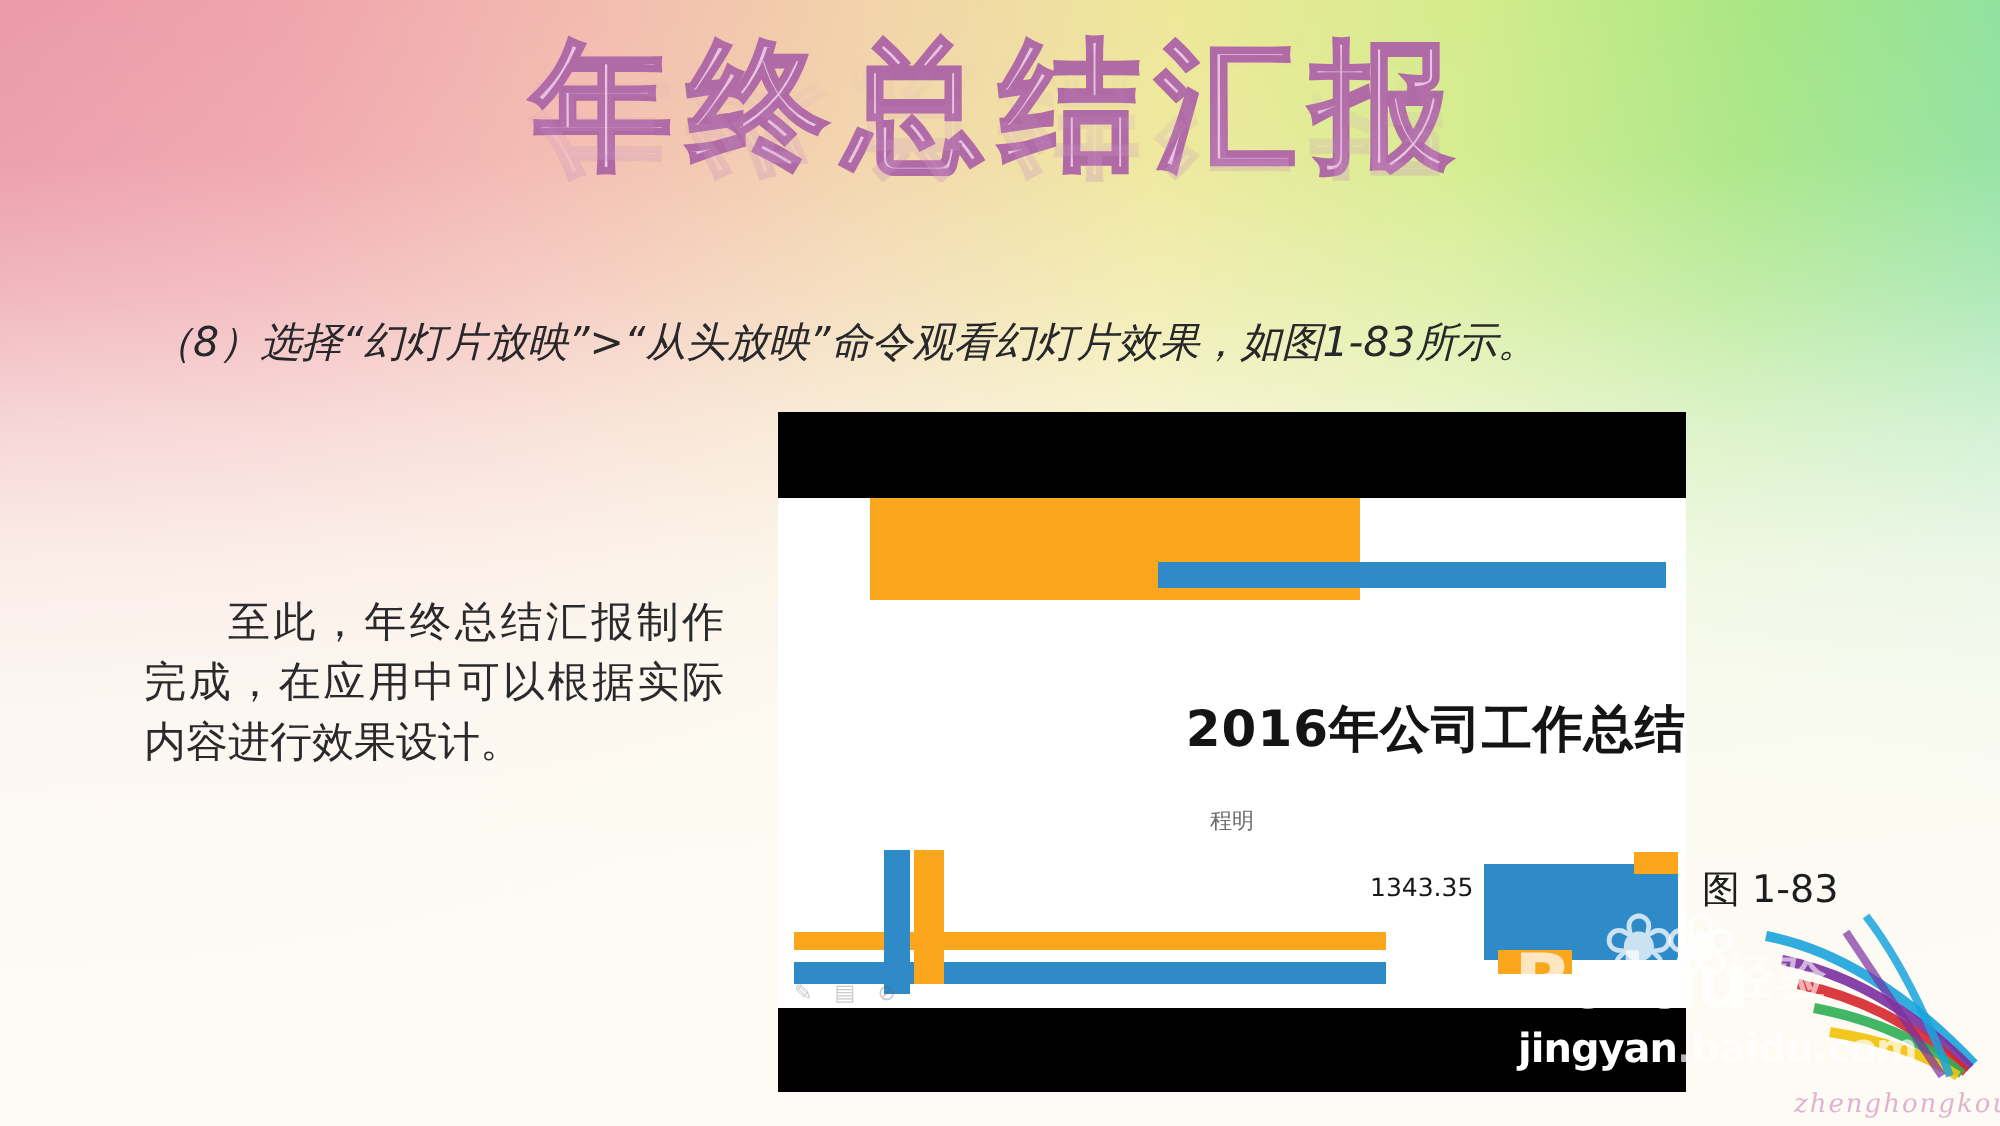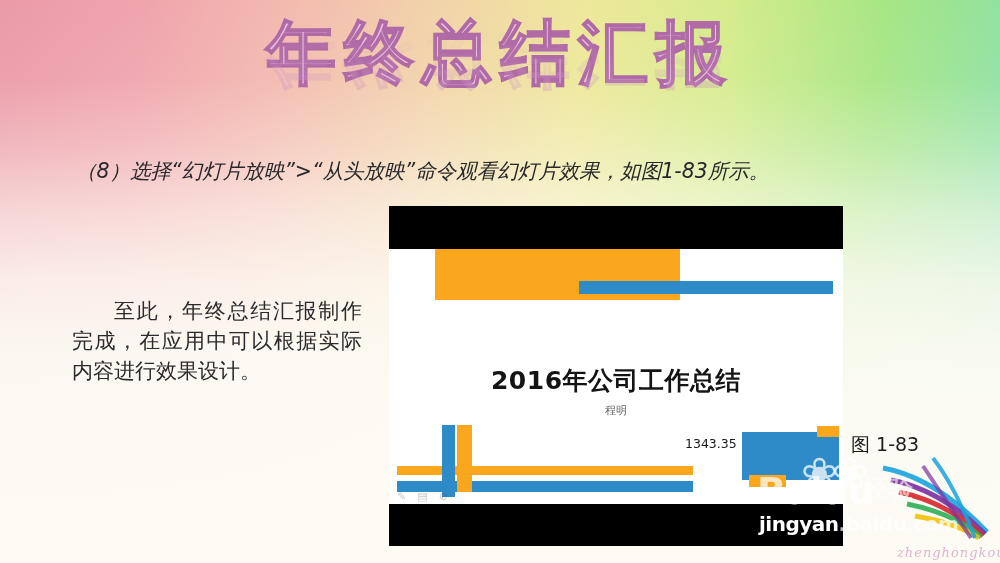--- a/index.html
+++ b/index.html
@@ -161,23 +161,23 @@
     position: absolute;
     left: 190px;
     top: 75px;
     width: 254px;
     height: 13px;
     background: #2e8bc8;
   }
   .slide-title {
     position: absolute;
     left: 0;
-    top: 158px;
+    top: 142px;
     width: 454px;
-    text-align: center;
+    text-align: right;
     font-family: "DejaVu Sans", "Liberation Sans", sans-serif;
     font-size: 25px;
     font-weight: bold;
     color: #141416;
     letter-spacing: 0.5px;
   }
   .slide-subtitle {
     position: absolute;
     left: 0;
     top: 197px;

